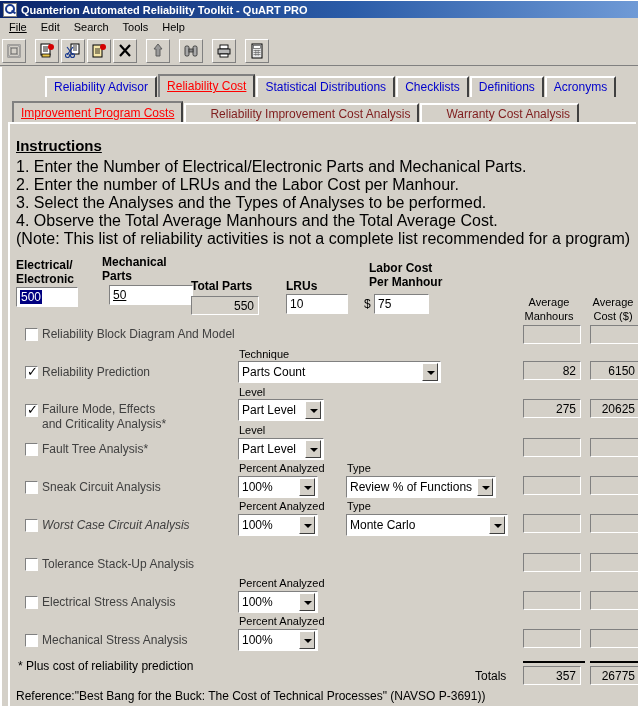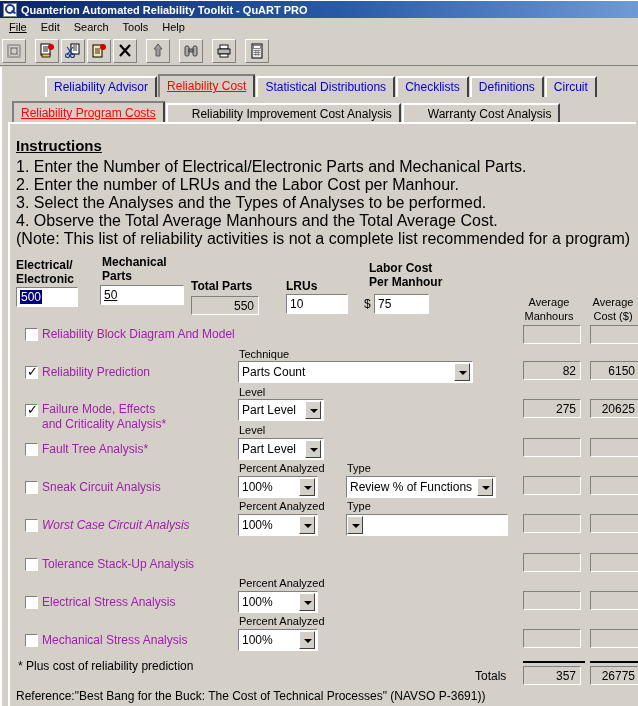--- a/index.html
+++ b/index.html
@@ -91,21 +91,21 @@
     height: 21px; line-height: 19px;
     padding: 0 7px;
     font-size: 12px; white-space: nowrap;
     background: #d4d0c8;
     border-top: 2px solid #ffffff;
     border-left: 2px solid #ffffff;
     border-right: 2px solid #404040;
     margin-right: 1px;
     color: #0000cc;
   }
-  .tab.green { color: #000000; padding-left: 24px; }
+  .tab.green { color: #7f1d1d; padding-left: 24px; }
   .tab.active {
     color: #ff0000; text-decoration: underline;
     border-top: 2px solid #808080;
     border-left: 2px solid #808080;
     border-right: 2px solid #404040;
     height: 23px; line-height: 21px;
   }
   #tabrow1 .tab.active { margin-top: -2px; }
 
   #panel {
@@ -159,21 +159,21 @@
     position: absolute; width: 13px; height: 13px;
     background: #ffffff;
     border-top: 1px solid #808080; border-left: 1px solid #808080;
     border-right: 1px solid #ffffff; border-bottom: 1px solid #ffffff;
   }
   .chk .mark {
     position: absolute; left: 1px; top: -2px;
     font-size: 13px; line-height: 13px; color: #000;
   }
   .rowlabel {
-    position: absolute; font-size: 12px; color: #a21caf; line-height: 15px;
+    position: absolute; font-size: 12px; color: #404040; line-height: 15px;
     white-space: nowrap;
   }
   .minilabel {
     position: absolute; font-size: 11px; color: #000; line-height: 13px;
     white-space: nowrap;
   }
   .combo {
     position: absolute; height: 22px;
     background: #ffffff;
     border-top: 1px solid #808080; border-left: 1px solid #808080;
@@ -301,25 +301,25 @@
 </div>
 
 <div id="client">
 
   <div id="tabrow1">
     <div class="tab"><span>Reliability Advisor</span></div>
     <div class="tab active"><span>Reliability Cost</span></div>
     <div class="tab"><span>Statistical Distributions</span></div>
     <div class="tab"><span>Checklists</span></div>
     <div class="tab"><span>Definitions</span></div>
-    <div class="tab"><span>Circuit</span></div>
+    <div class="tab"><span>Acronyms</span></div>
   </div>
 
   <div id="tabrow2">
-    <div class="tab active"><span>Reliability Program Costs</span></div>
+    <div class="tab active"><span>Improvement Program Costs</span></div>
     <div class="tab green"><span>Reliability Improvement Cost Analysis</span></div>
     <div class="tab green"><span>Warranty Cost Analysis</span></div>
   </div>
 
   <div id="panel"></div>
 
   <div id="instructions">
     <div id="instr-title">Instructions</div>
     <div class="instr-line">1. Enter the Number of Electrical/Electronic Parts and Mechanical Parts.</div>
     <div class="instr-line">2. Enter the number of LRUs and the Labor Cost per Manhour.</div>
@@ -333,21 +333,21 @@
     <span>Electronic</span>
   </div>
   <div class="textbox sel" style="left:14px; top:220px; width:62px;">
     <span class="selspan">500</span>
   </div>
 
   <div class="fld-label" style="left:100px; top:188px;">
     <span>Mechanical</span><br>
     <span>Parts</span>
   </div>
-  <div class="textbox" style="left:98px; top:218px; width:84px;text-decoration:underline;">
+  <div class="textbox" style="left:107px; top:218px; width:84px;text-decoration:underline;">
     <span>50</span>
   </div>
 
   <div class="fld-label" style="left:189px; top:212px;">Total Parts</div>
   <div class="readonly" style="left:189px; top:229px; width:68px;">550</div>
 
   <div class="fld-label" style="left:284px; top:212px;">LRUs</div>
   <div class="textbox" style="left:284px; top:227px; width:62px;">
     <span>10</span>
   </div>
@@ -373,21 +373,21 @@
   <div class="chk" style="left:23px; top:261px;"></div>
   <div class="rowlabel" style="left:40px; top:260px;">Reliability Block Diagram And Model</div>
   <div class="outbox" style="left:521px; top:258px;"></div>
   <div class="outbox" style="left:588px; top:258px; width:50px;"></div>
 
   <div class="minilabel" style="left:237px; top:281px;">Technique</div>
   <div class="chk" style="left:23px; top:299px;">
     <span class="mark">✓</span>
   </div>
   <div class="rowlabel" style="left:40px; top:298px;">Reliability Prediction</div>
-  <div class="combo" style="left:236px; top:294px; width:235px;">
+  <div class="combo" style="left:236px; top:294px; width:203px;">
     <span class="cval">Parts Count</span>
     <span class="arrow"></span>
   </div>
   <div class="outbox" style="left:521px; top:294px;">82</div>
   <div class="outbox" style="left:588px; top:294px; width:50px;">6150</div>
 
   <div class="minilabel" style="left:237px; top:319px;">Level</div>
   <div class="chk" style="left:23px; top:337px;">
     <span class="mark">✓</span>
   </div>
@@ -429,20 +429,21 @@
 
   <div class="minilabel" style="left:237px; top:433px;">Percent Analyzed</div>
   <div class="minilabel" style="left:345px; top:433px;">Type</div>
   <div class="chk" style="left:23px; top:452px;"></div>
   <div class="rowlabel" style="left:40px; top:451px;font-style:italic;">Worst Case Circuit Analysis</div>
   <div class="combo" style="left:236px; top:447px; width:80px;">
     <span class="cval">100%</span>
     <span class="arrow"></span>
   </div>
   <div class="combo" style="left:344px; top:447px; width:162px;">
+    <span class="cval">Monte Carlo</span>
     <span class="arrow"></span>
   </div>
   <div class="outbox" style="left:521px; top:447px;"></div>
   <div class="outbox" style="left:588px; top:447px; width:50px;"></div>
 
   <div class="chk" style="left:23px; top:491px;"></div>
   <div class="rowlabel" style="left:40px; top:490px;">Tolerance Stack-Up Analysis</div>
   <div class="outbox" style="left:521px; top:486px;"></div>
   <div class="outbox" style="left:588px; top:486px; width:50px;"></div>
 

